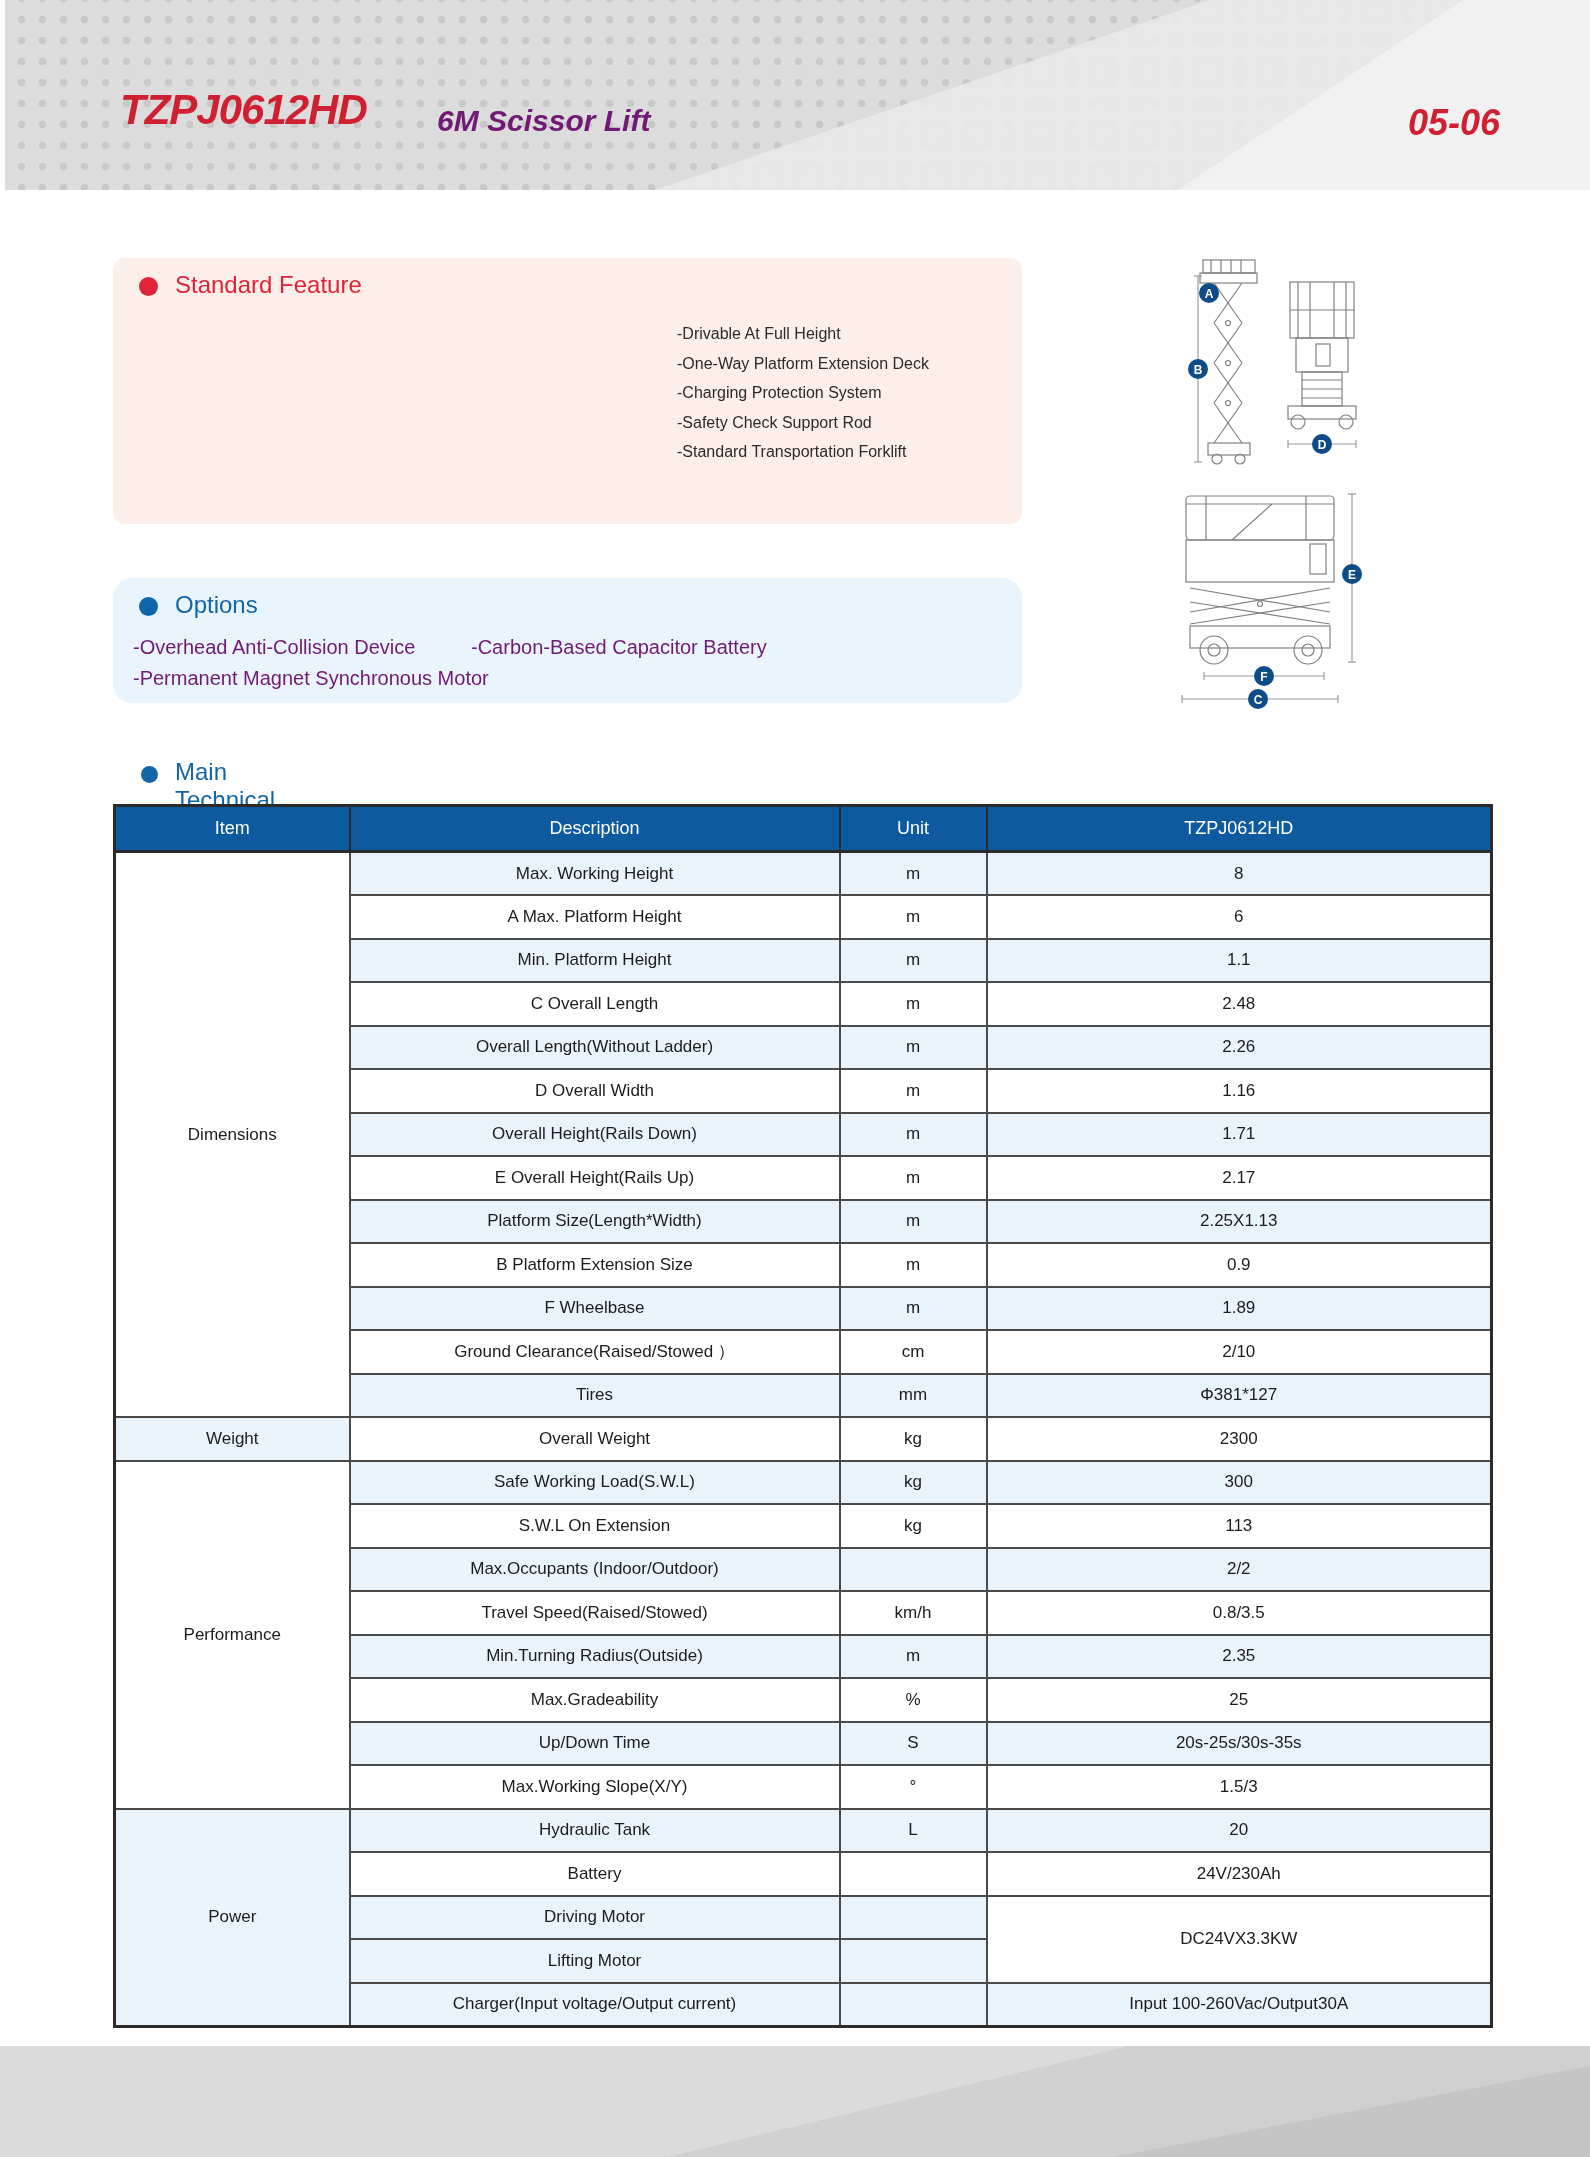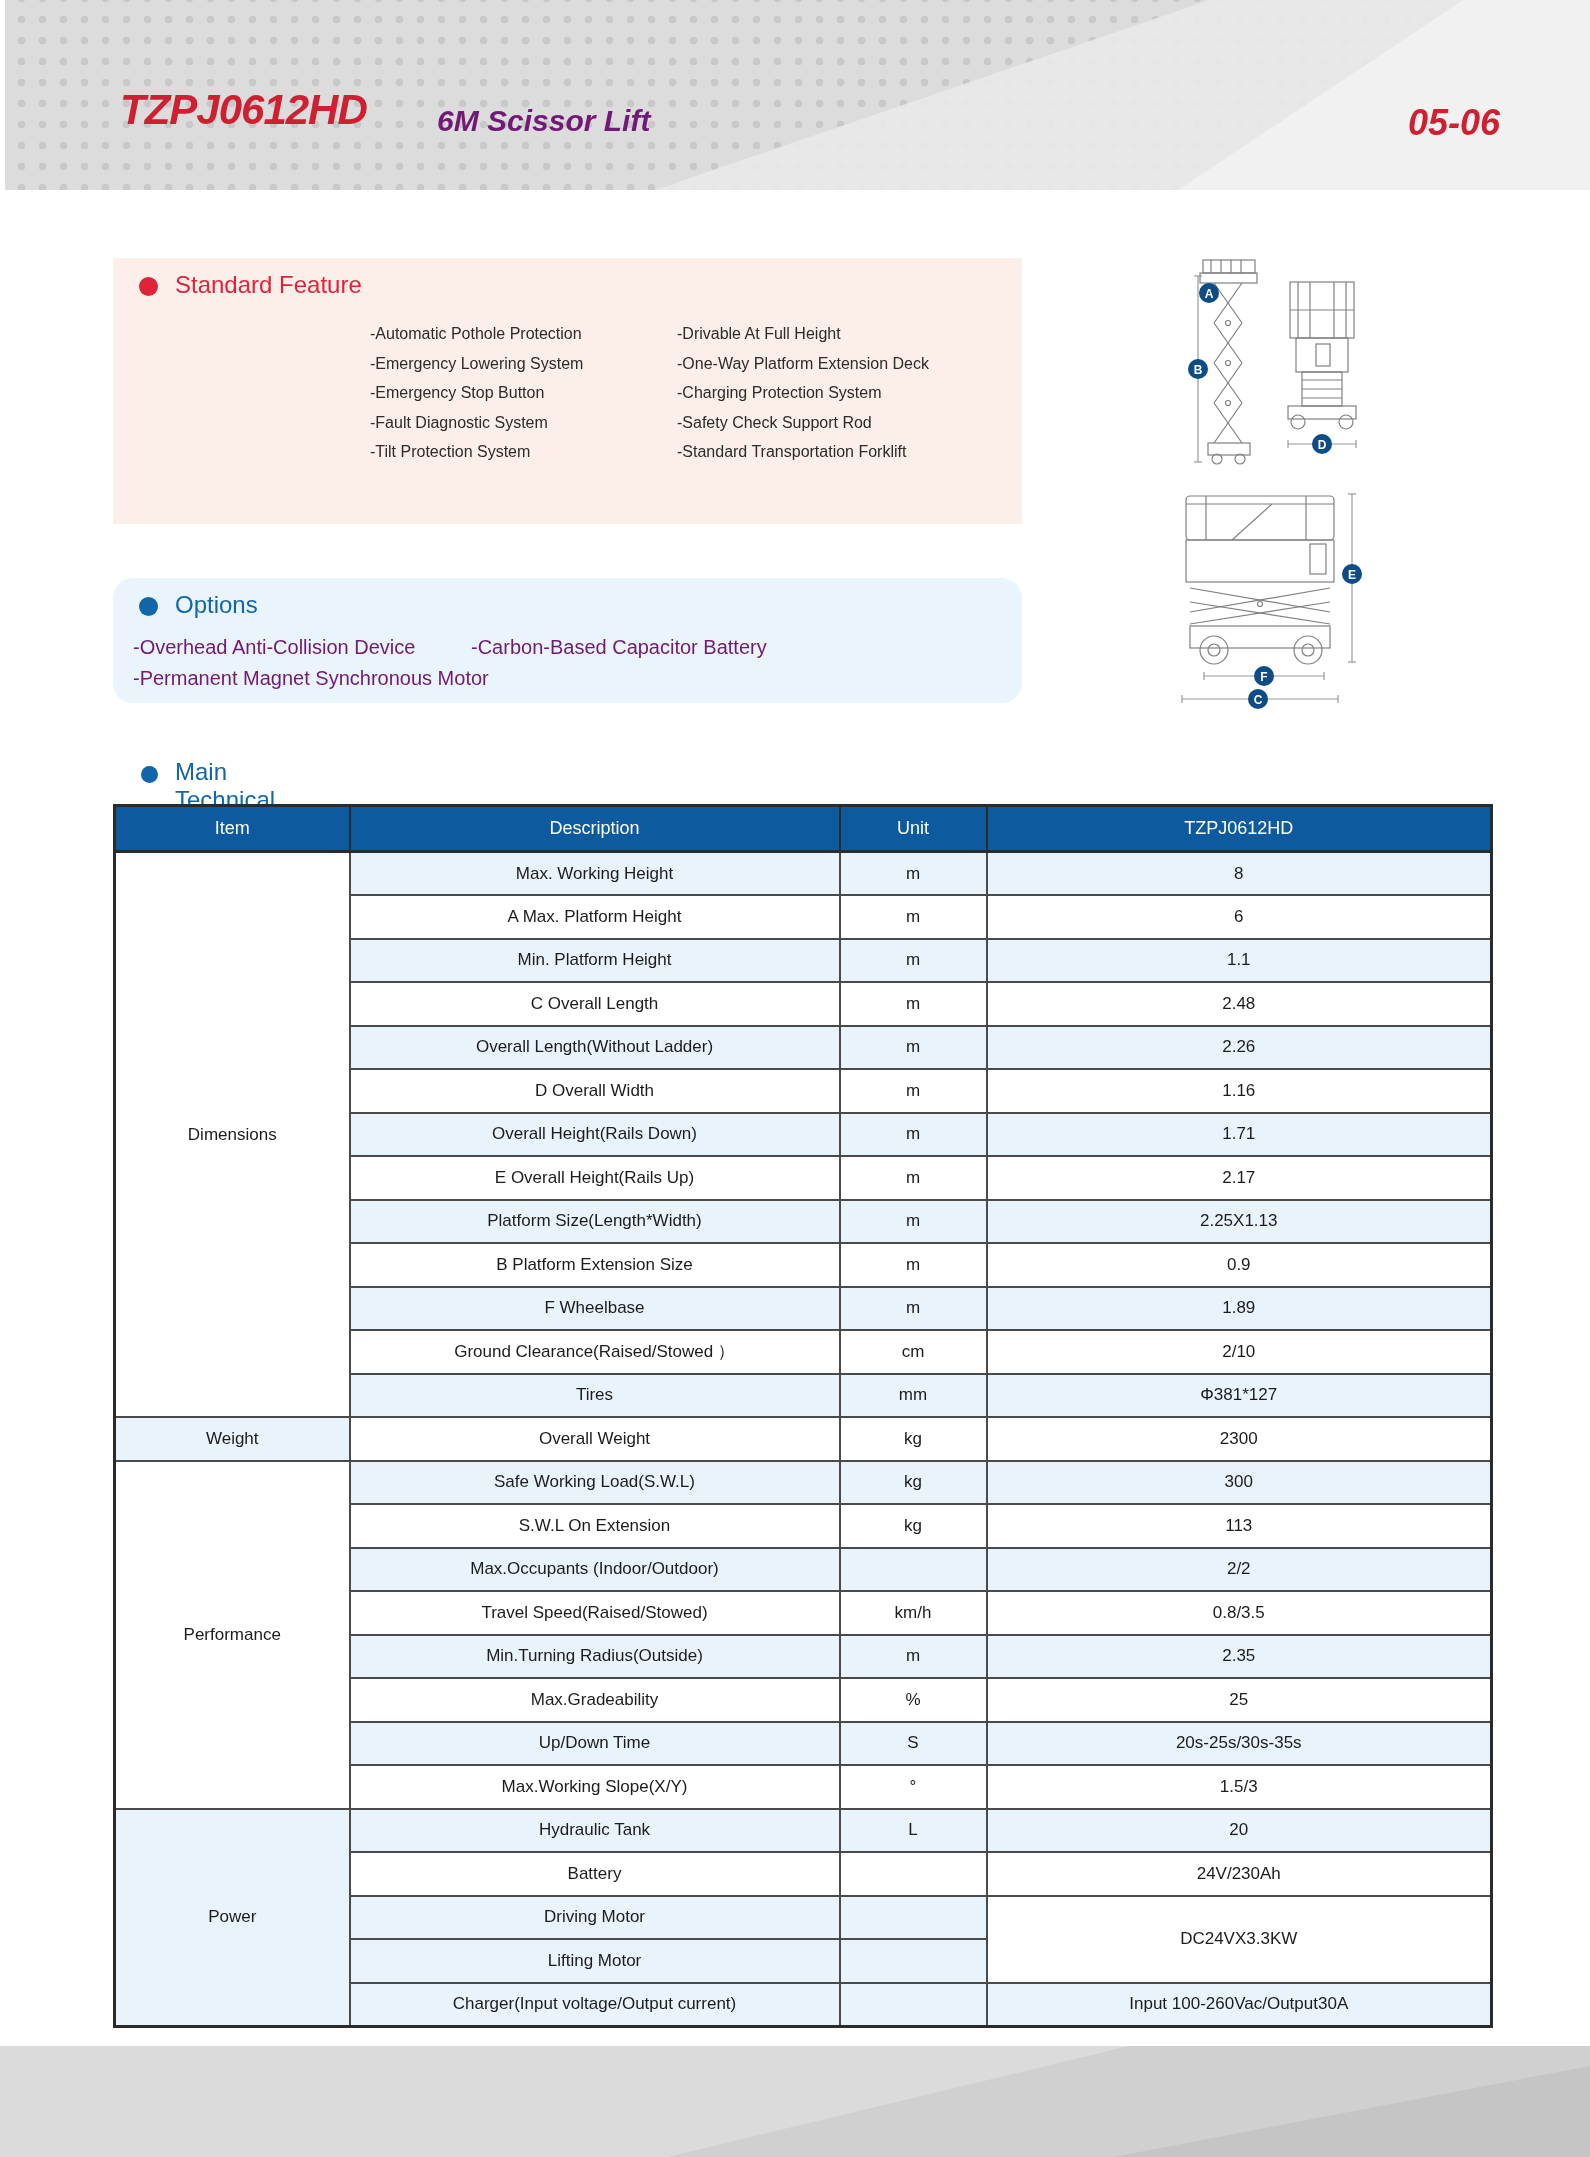--- a/index.html
+++ b/index.html
@@ -18,21 +18,21 @@
   .header .diag1{position:absolute;inset:0;background:rgba(232,232,232,.92);
     clip-path:polygon(76% 0,100% 0,100% 100%,41% 100%);}
   .header .diag2{position:absolute;inset:0;background:rgba(242,242,242,.9);
     clip-path:polygon(92% 0,100% 0,100% 100%,74% 100%);}
   .page-title{position:absolute;left:115px;top:86px;font-size:42px;font-weight:bold;font-style:italic;
     color:#ce2030;letter-spacing:-1px;}
   .page-subtitle{position:absolute;left:432px;top:104px;font-size:30px;font-weight:bold;font-style:italic;color:#701a75;}
   .page-number{position:absolute;left:1395px;top:102px;width:100px;text-align:right;
     font-size:36px;font-weight:bold;font-style:italic;color:#ce2030;}
   
-  .feature-box{position:absolute;left:113px;top:258px;width:909px;height:266px;background:#fcefe9;border-radius:0;}
+  .feature-box{position:absolute;left:113px;top:258px;width:909px;height:266px;background:#fcefe9;border-radius:12px;}
   .options-box{position:absolute;left:113px;top:578px;width:909px;height:125px;background:#e9f4fc;border-radius:20px;}
   .sec-title{position:absolute;font-size:24px;}
   .dot{position:absolute;border-radius:50%;}
   .feature-box .sec-title{left:62px;top:13px;color:#e02339;}
   .feature-box .dot{left:26px;top:19px;width:19px;height:19px;background:#e02339;}
   .fcol{position:absolute;top:61px;font-size:16px;color:#2b2b2b;}
   .fcol div{line-height:29.6px;white-space:nowrap;}
   .fcol1{left:19px;} .fcol2{left:257px;} .fcol3{left:564px;}
   .options-box .sec-title{left:62px;top:13px;color:#1166aa;}
   .options-box .dot{left:26px;top:19px;width:19px;height:19px;background:#1166aa;}
@@ -72,27 +72,20 @@
     <div class="diag1"></div>
     <div class="diag2"></div>
     <div class="page-title">TZPJ0612HD</div>
     <div class="page-subtitle">6M Scissor Lift</div>
     <div class="page-number">05-06</div>
   </div>
 
   <div class="feature-box">
     <span class="dot"></span>
     <div class="sec-title">Standard Feature</div>
-    <div class="fcol fcol2">
-      <div>-Automatic Pothole Protection</div>
-      <div>-Emergency Lowering System</div>
-      <div>-Emergency Stop Button</div>
-      <div>-Fault Diagnostic System</div>
-      <div>-Tilt Protection System</div>
-    </div>
     <div class="fcol fcol3">
       <div>-Drivable At Full Height</div>
       <div>-One-Way Platform Extension Deck</div>
       <div>-Charging Protection System</div>
       <div>-Safety Check Support Rod</div>
       <div>-Standard Transportation Forklift</div>
     </div>
   </div>
 
   <div class="options-box">

